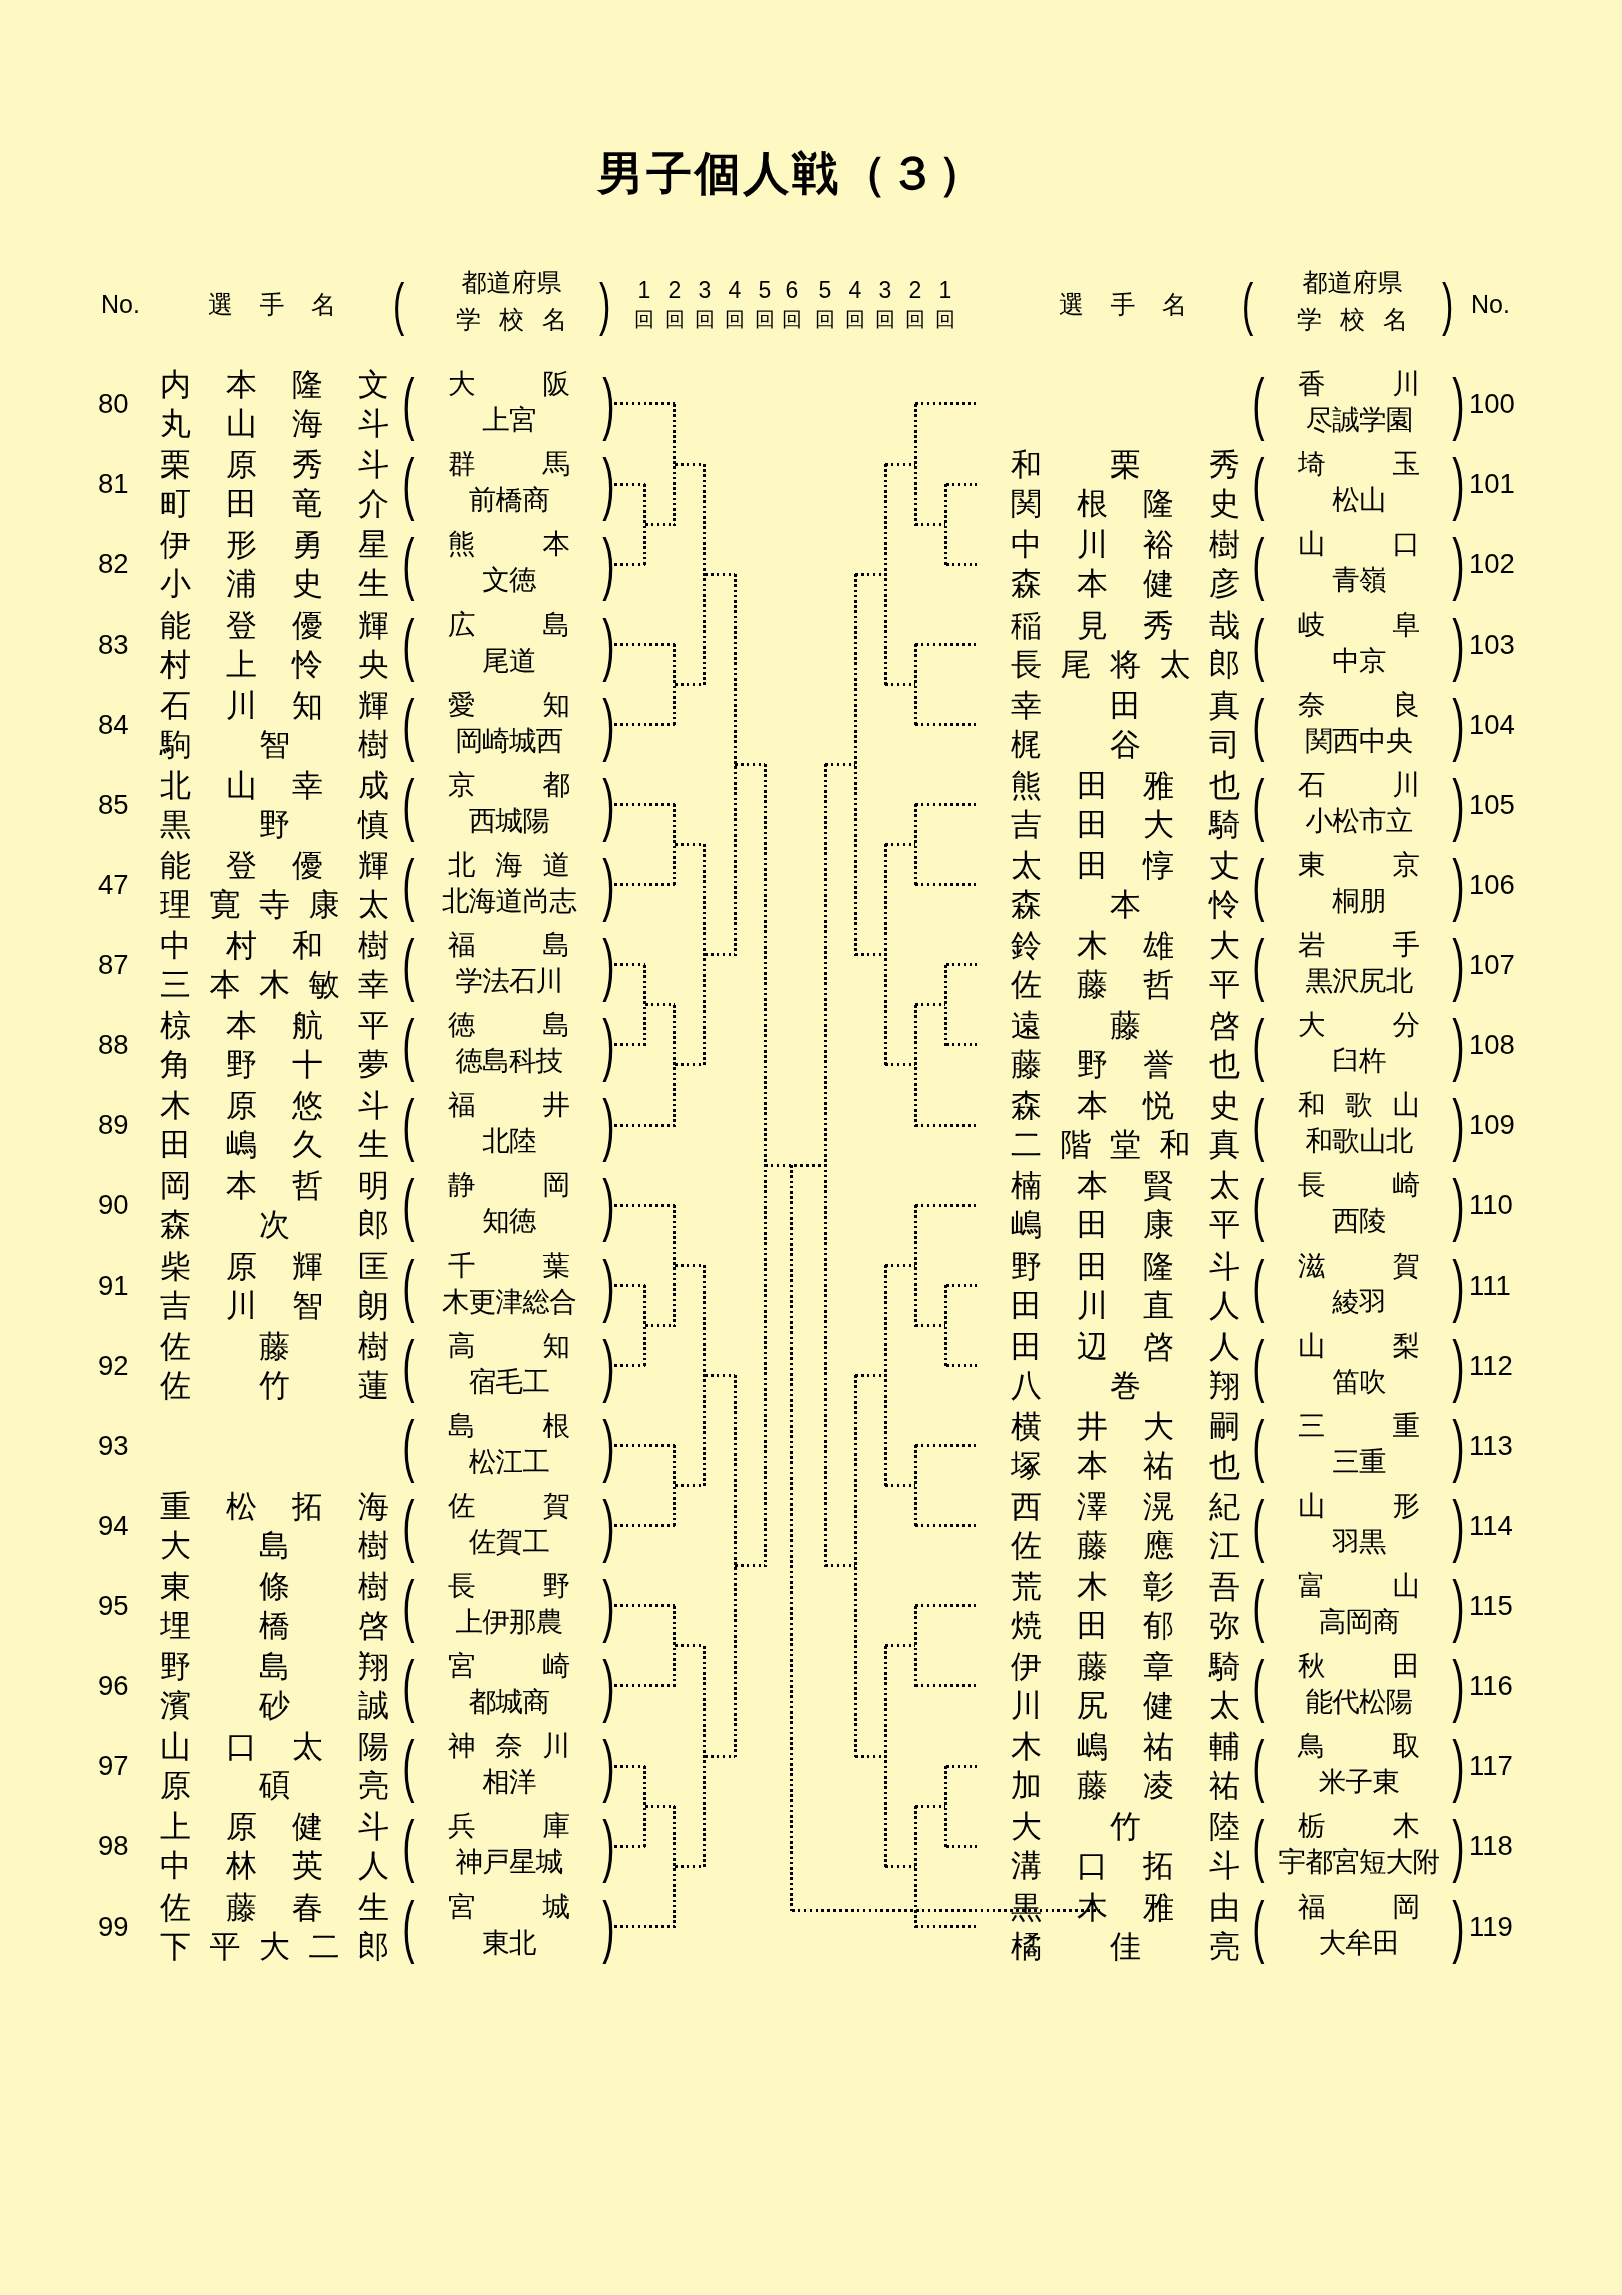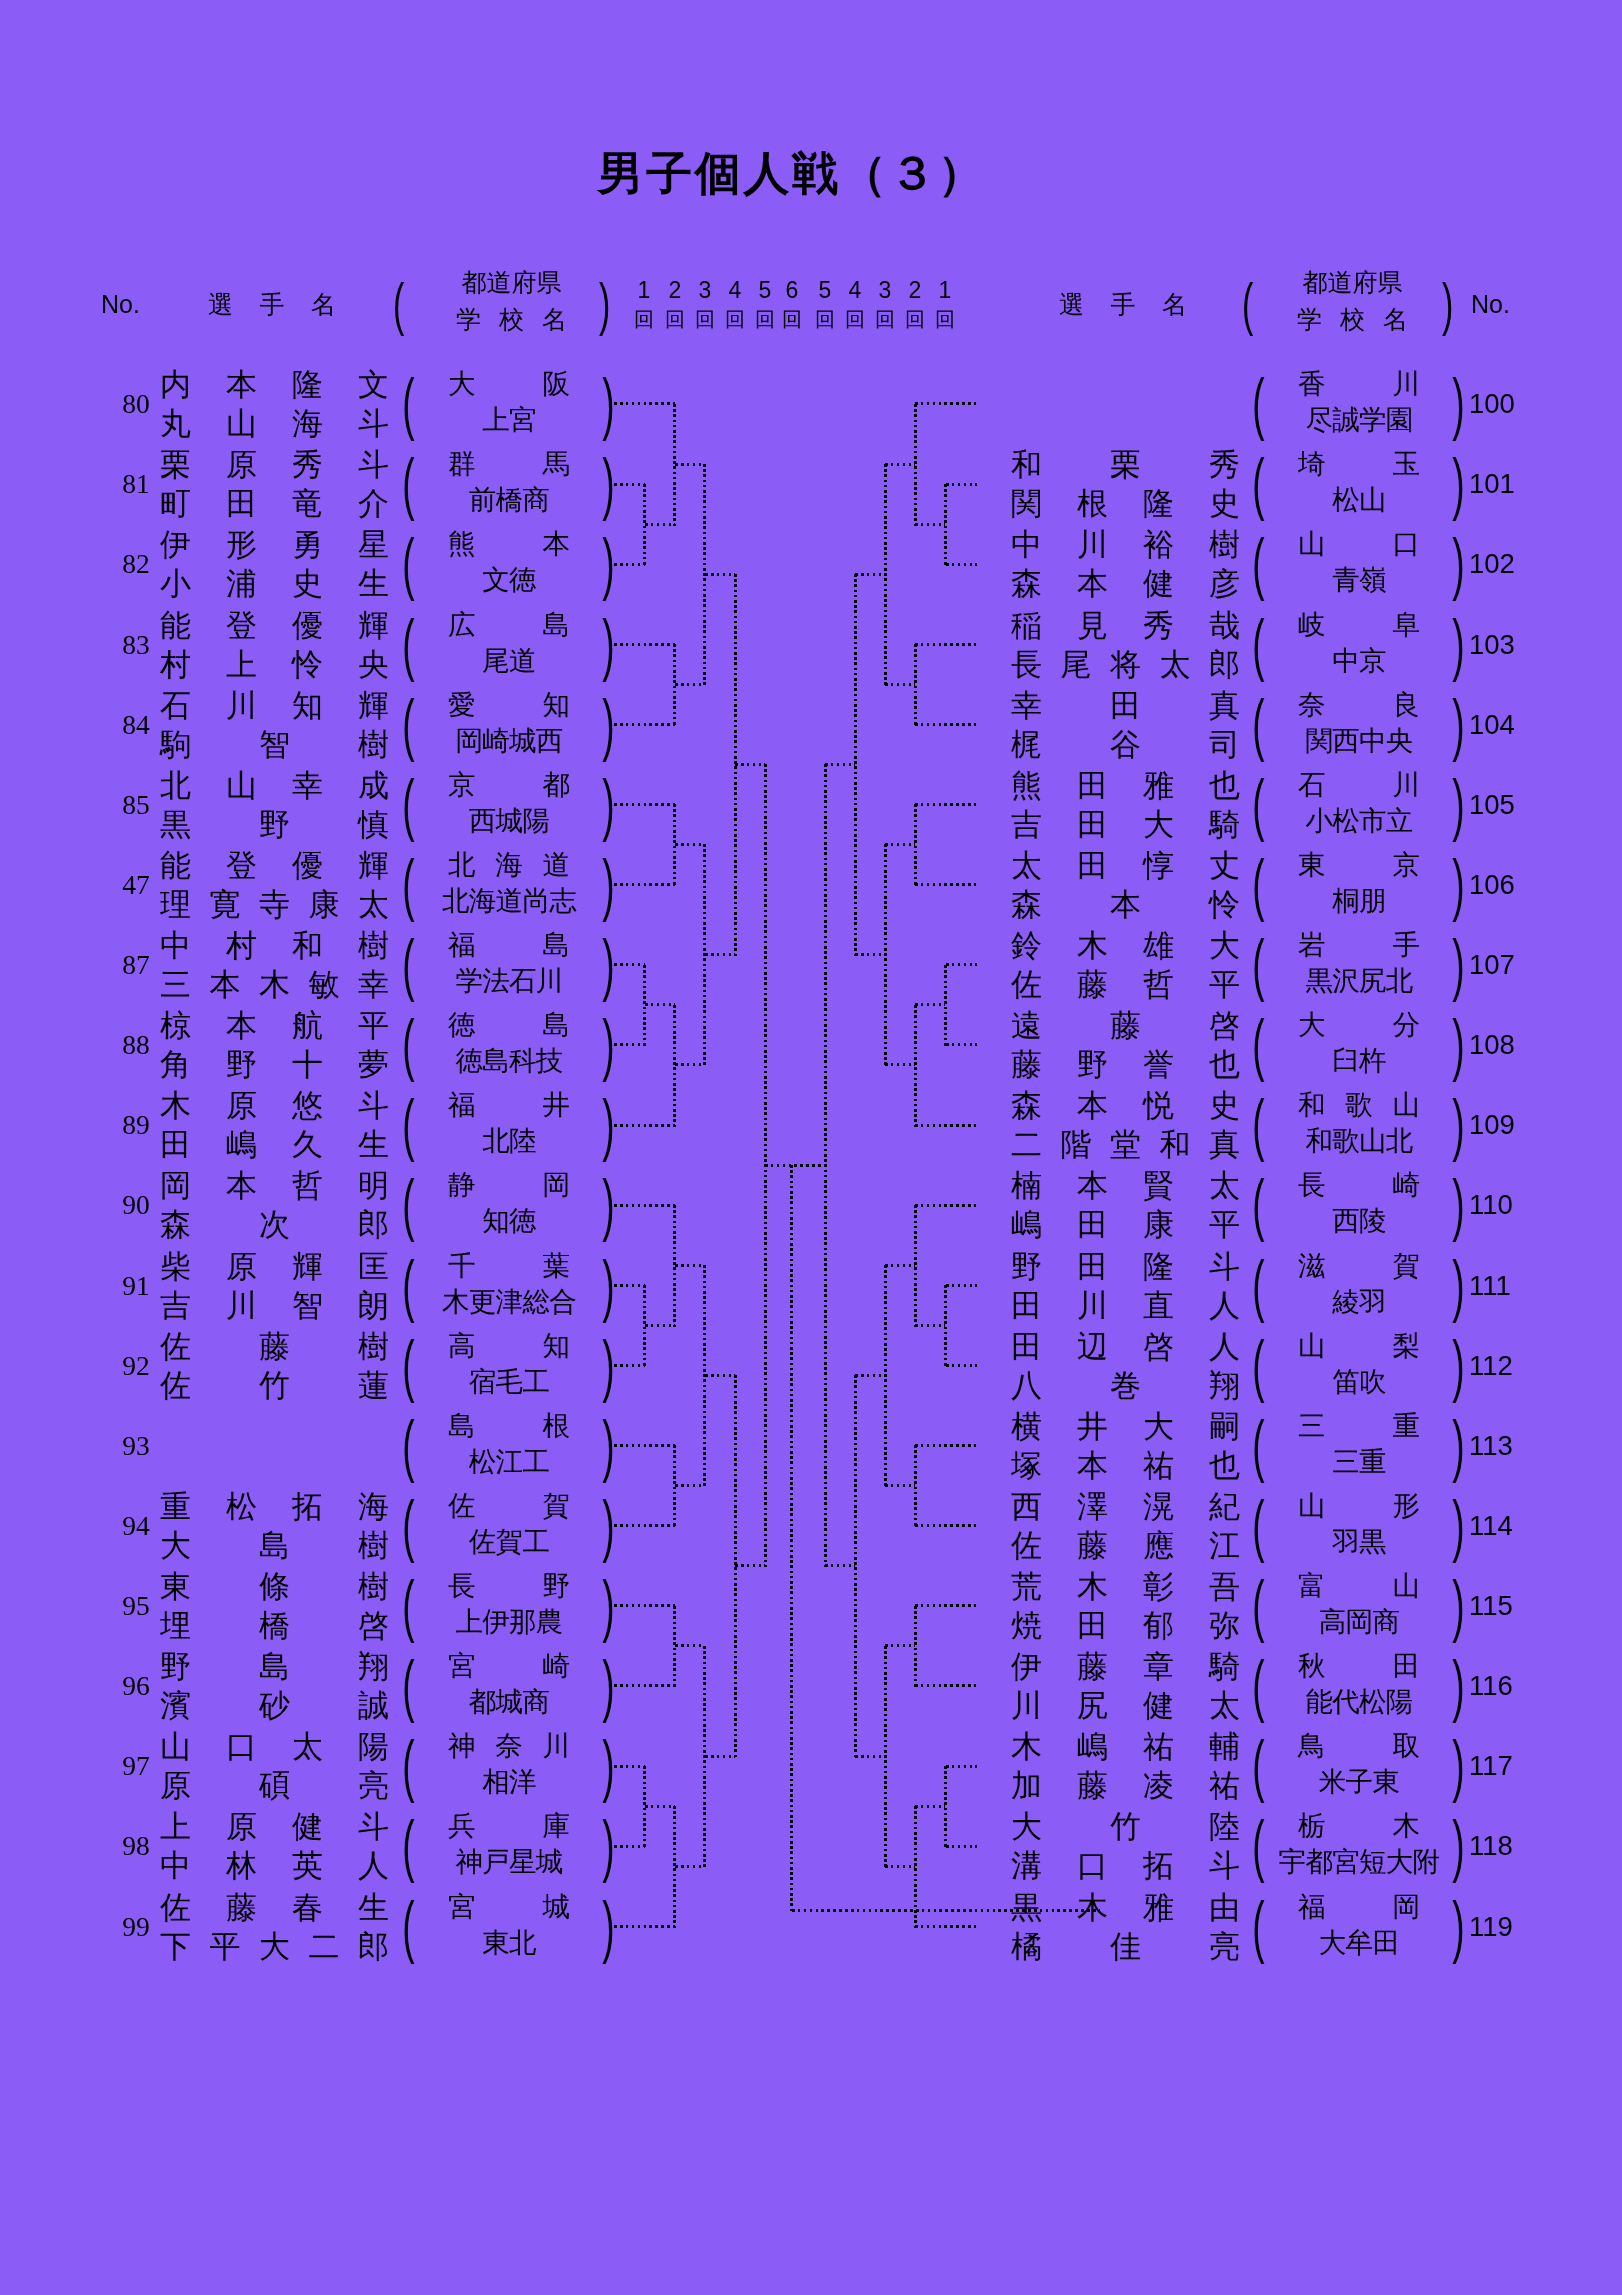--- a/index.html
+++ b/index.html
@@ -1,38 +1,38 @@
 <!DOCTYPE html>
 <html style="font-size:10.5px"><head>
 <meta charset="utf-8">
 <style>
   html,body{margin:0;padding:0;background:#888;}
   #page{
     position:relative;
     width:1622px;height:2295px;
-    background:#8b5cf6;
+    background:#fef9c3;
     font-family:"Liberation Sans","DejaVu Sans",sans-serif;
     color:#000;
     overflow:hidden;
   }
   #title{
     position:absolute;left:0;top:143px;width:1584px;
     text-align:center;font-size:46px;font-weight:bold;letter-spacing:2.6px;
   }
   
   .hlabel{position:absolute;font-size:25px;line-height:30px;white-space:nowrap;}
   .hjust{text-align:justify;text-align-last:justify;}
   .hparen{position:absolute;font-size:34px;line-height:65px;transform:scaleY(1.7);transform-origin:center;}
   .rnum{position:absolute;width:26px;text-align:center;font-size:23px;line-height:26px;}
   .rkai{position:absolute;width:26px;text-align:center;font-size:20px;line-height:23.6px;}
   
   .entry{position:absolute;width:523px;height:77px;}
   .entry>div{position:absolute;top:0;}
   .eno{width:52px;height:77px;line-height:77px;font-size:27.5px;}
-  .entry.left .eno{left:12px;text-align:center;font-family:Liberation Serif, serif;}
+  .entry.left .eno{left:0;text-align:left;}
   .entry.right .eno{left:458px;text-align:left;}
   .enames{width:229px;height:77px;}
   .entry.left .enames{left:62px;}
   .entry.right .enames{left:0;}
   .nline{height:39px;line-height:39px;font-size:31px;text-align:justify;text-align-last:justify;}
   .bparen{width:29px;height:77px;line-height:77px;text-align:center;font-size:37px;transform:scaleY(1.85);transform-origin:center;font-weight:300;}
   .entry.left .op{left:296px;}  .entry.left .cp{left:496px;}
   .entry.right .op{left:233px;} .entry.right .cp{left:433px;}
   .eschool{width:168px;height:77px;}
   .entry.left .eschool{left:327px;}

